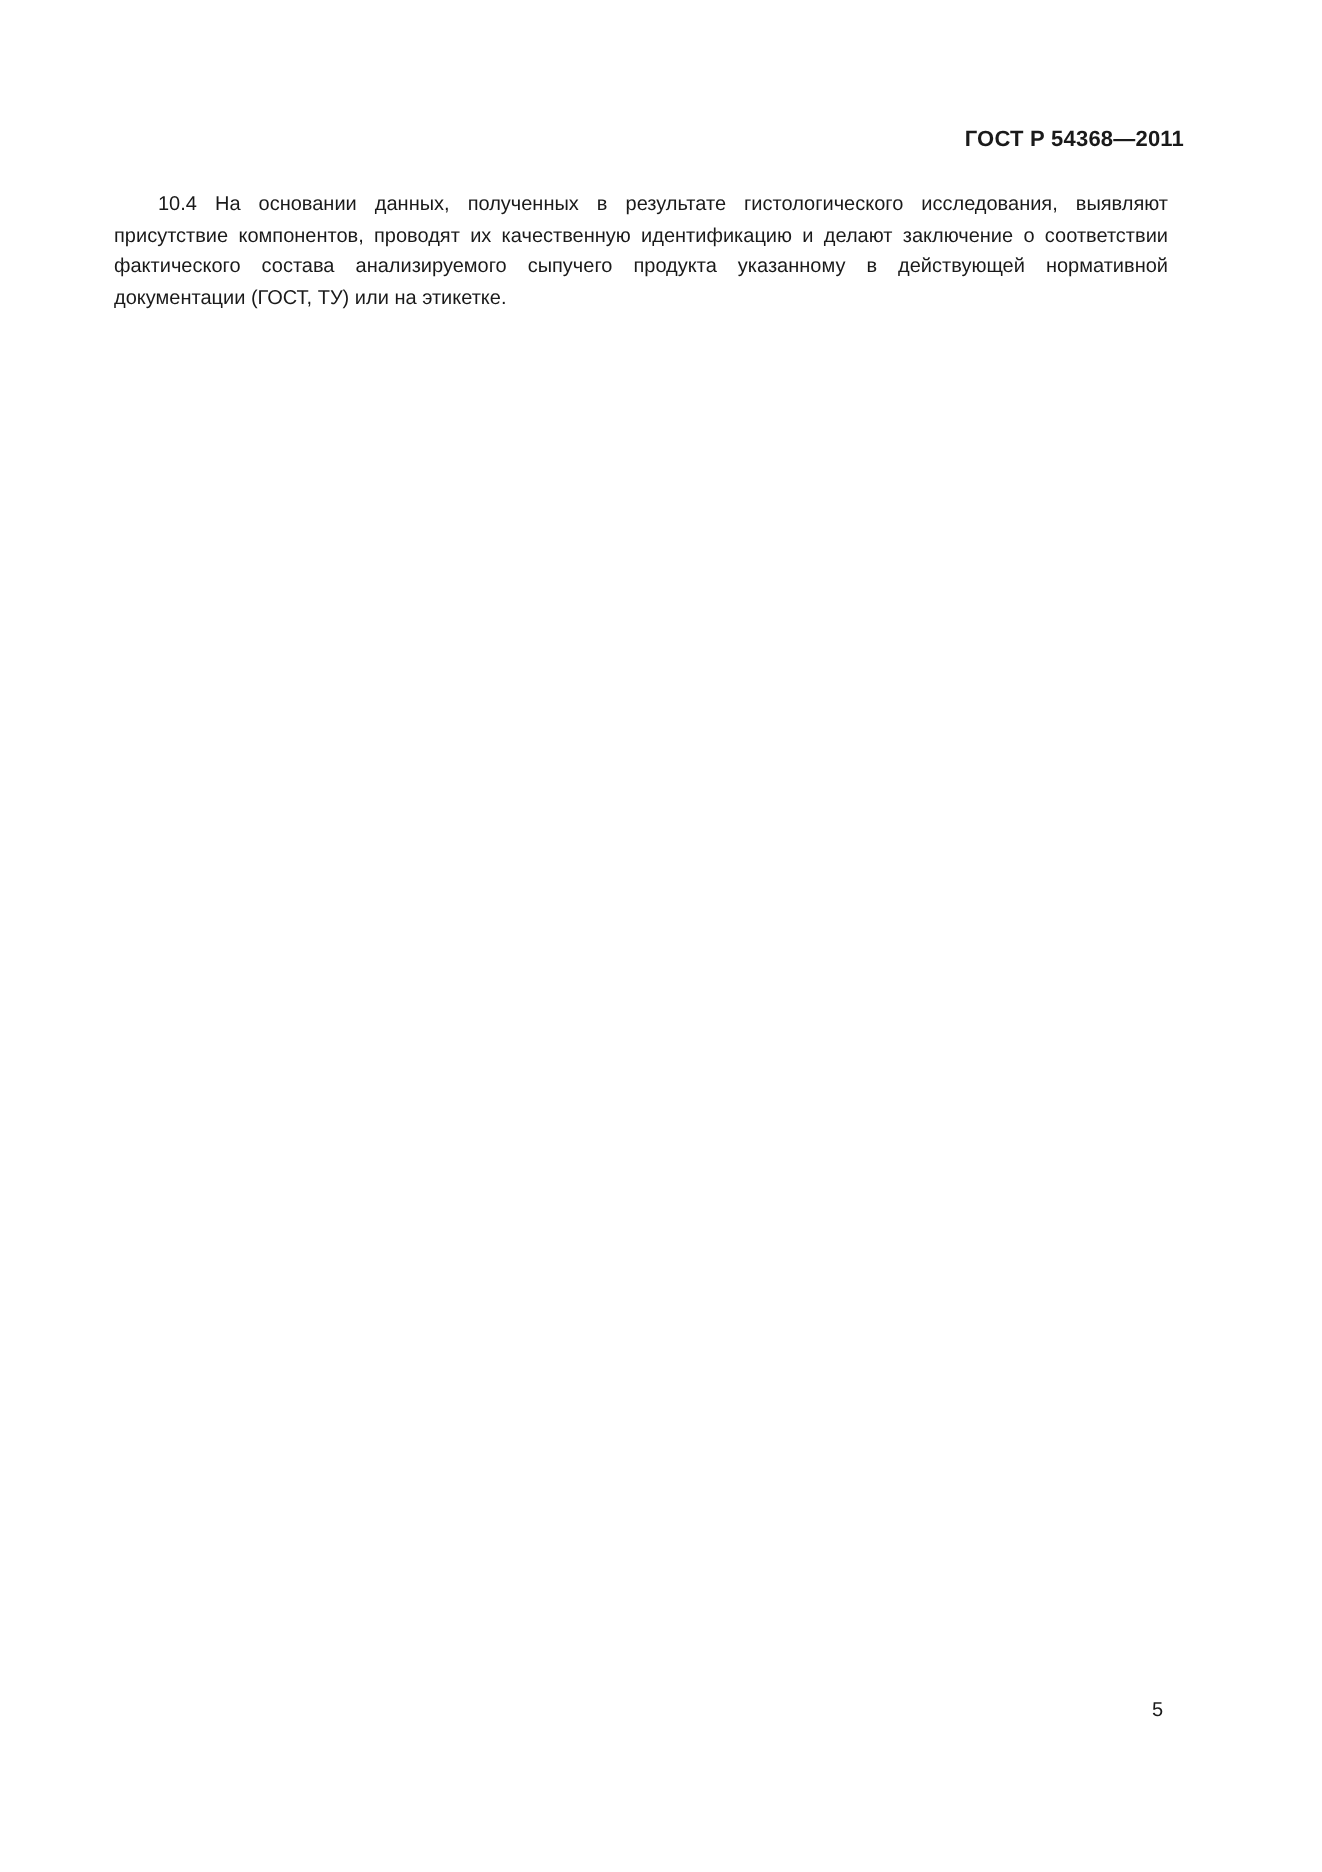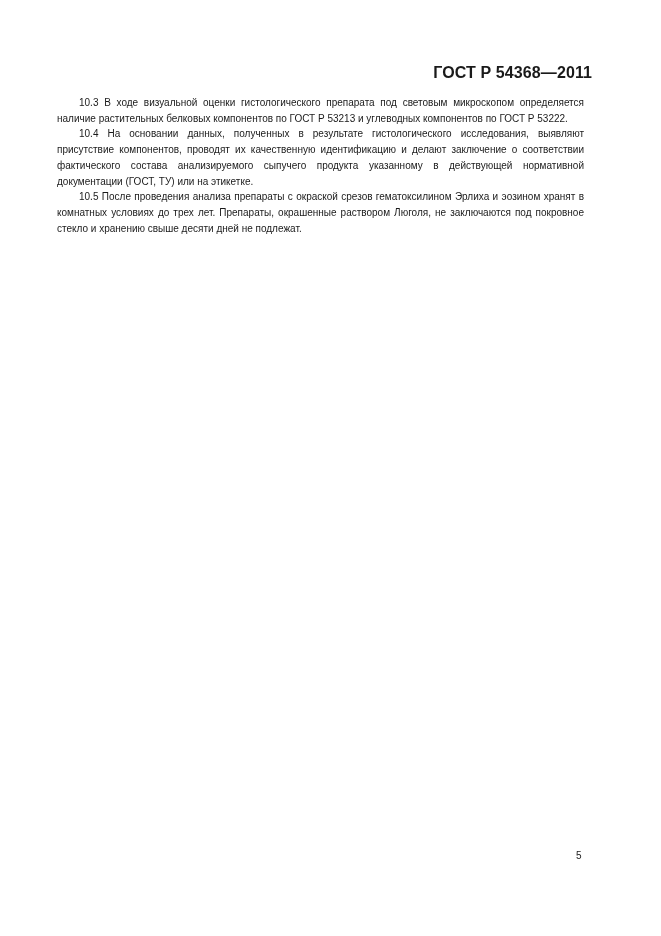--- a/index.html
+++ b/index.html
@@ -1,26 +1,24 @@
 <!DOCTYPE html>
 <html><head>
   <meta charset="utf-8">
   <style>
     html, body { margin: 0; padding: 0; background: #ffffff; }
     body { width: 661px; height: 936px; position: relative; overflow: hidden;
            font-family: "Liberation Sans", sans-serif; color: #1a1a1a; }
-    .header { position: absolute; top: 64px; right: 69px; font-size: 16px; font-weight: bold; letter-spacing: 0.1px; }
+    .header { position: absolute; top: 64px; right: 69px; font-size: 11px; font-weight: bold; letter-spacing: 0.1px; }
     .body { position: absolute; top: 95px; left: 57px; width: 527px; font-size: 10px; line-height: 15.7px; }
     .para { margin: 0; text-indent: 22px; text-align: justify; text-align-last: left; }
     .page-num { position: absolute; top: 850px; left: 576px; font-size: 10px; }
   </style>
 </head>
 <body>
 
 <div class="header">ГОСТ Р 54368—2011</div>
 
 <div class="body">
-  <p class="para">10.3  В ходе визуальной оценки гистологического препарата под световым микроскопом определяется наличие растительных белковых компонентов по ГОСТ Р 53213 и углеводных компонентов по ГОСТ Р 53222.</p>
   <p class="para">10.4  На основании данных, полученных в результате гистологического исследования, выявляют присутствие компонентов, проводят их качественную идентификацию и делают заключение о соответствии фактического состава анализируемого сыпучего продукта указанному в действующей нормативной документации (ГОСТ, ТУ) или на этикетке.</p>
-  <p class="para">10.5  После проведения анализа препараты с окраской срезов гематоксилином Эрлиха и эозином хранят в комнатных условиях до трех лет. Препараты, окрашенные раствором Люголя, не заключаются под покровное стекло и хранению свыше десяти дней не подлежат.</p>
 </div>
 
 <div class="page-num">5</div>
 
 </body></html>

